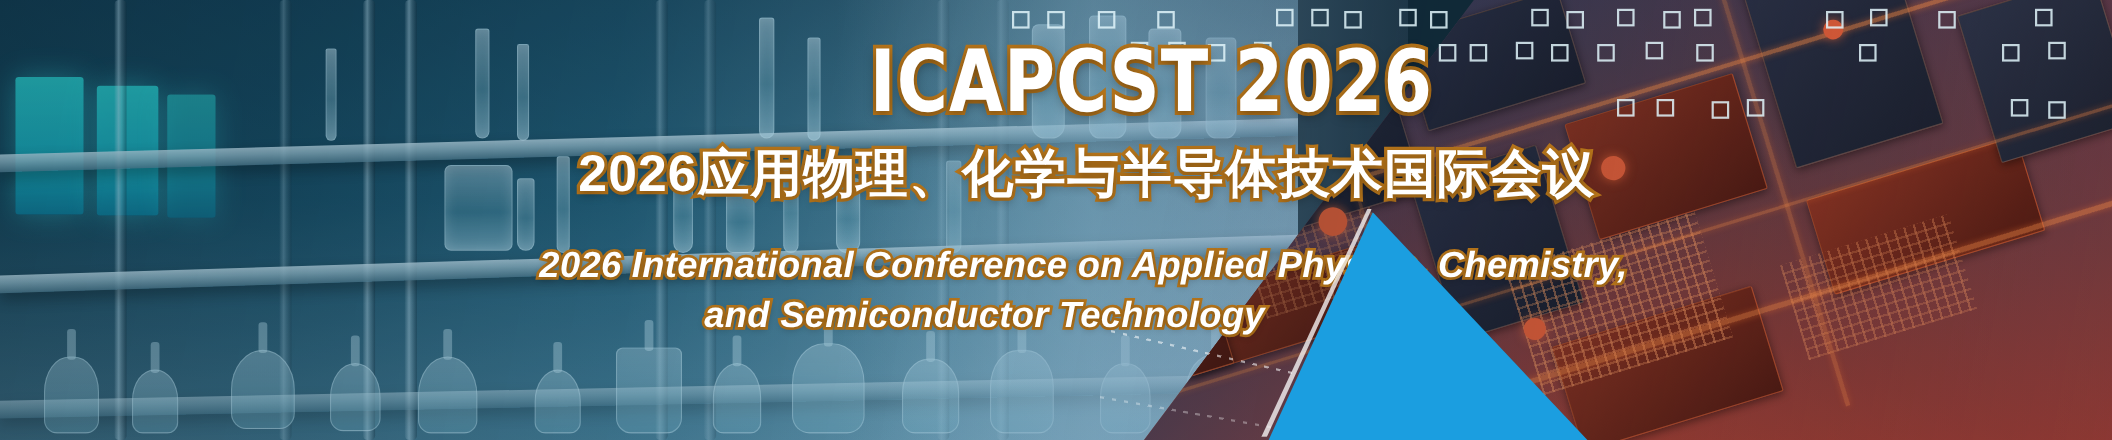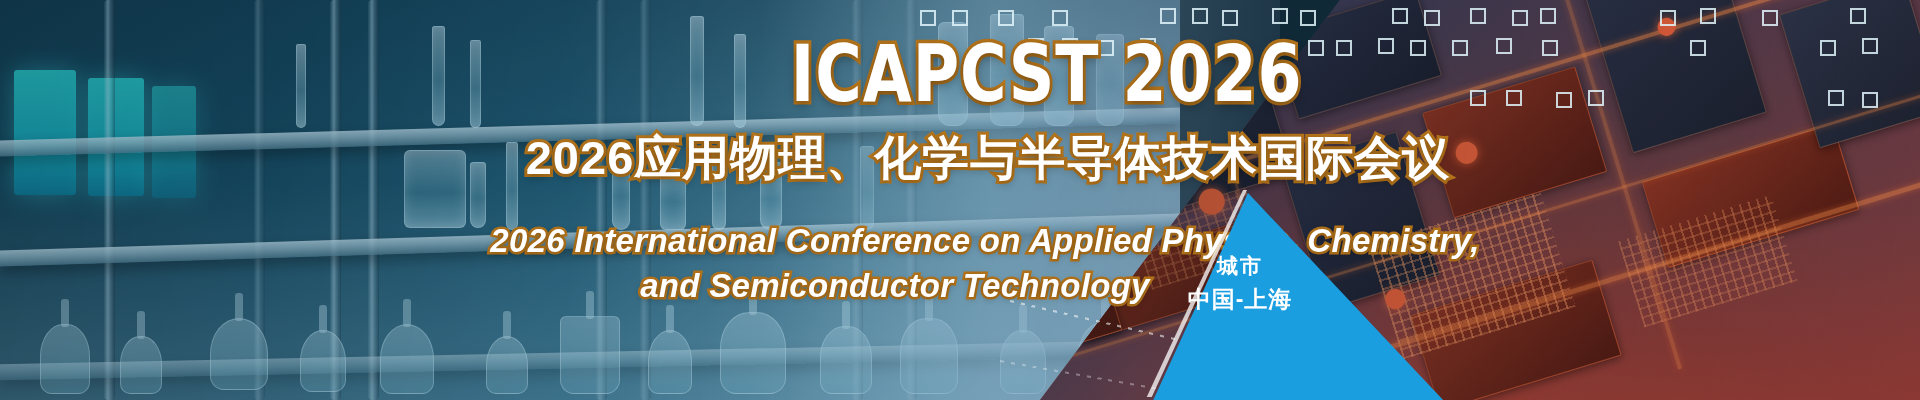--- a/index.html
+++ b/index.html
@@ -317,18 +317,14 @@
     <div class="en-sub l1">2026 International Conference on Applied Physics, Chemistry,</div>
     <div class="en-sub l2">and Semiconductor Technology</div>
   </div>
 
   <div class="dotline" style="left:1010px; top:300px; width:330px; transform:rotate(13deg);"></div>
   <div class="dotline" style="left:1000px; top:360px; width:300px; transform:rotate(10deg); opacity:.6;"></div>
 
   <div class="bluewedge edge"></div>
   <div class="bluewedge"></div>
 
-  <div class="city">
-    <div class="city-label">城市</div>
-    <div class="city-value">中国-上海</div>
-  </div>
 
 </div>
 
 </body></html>

